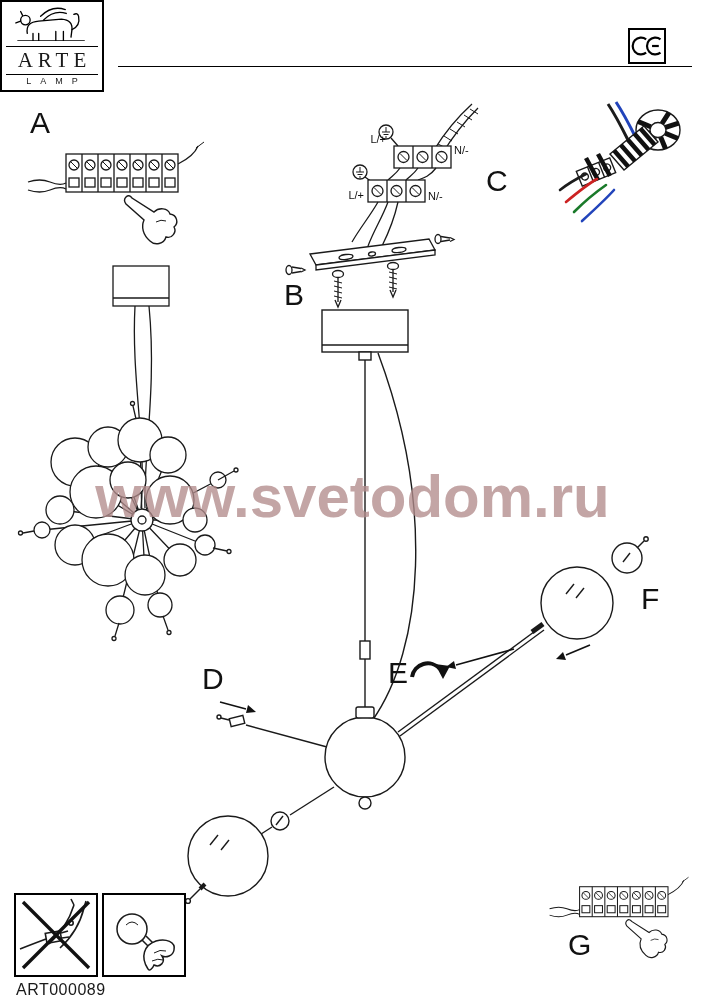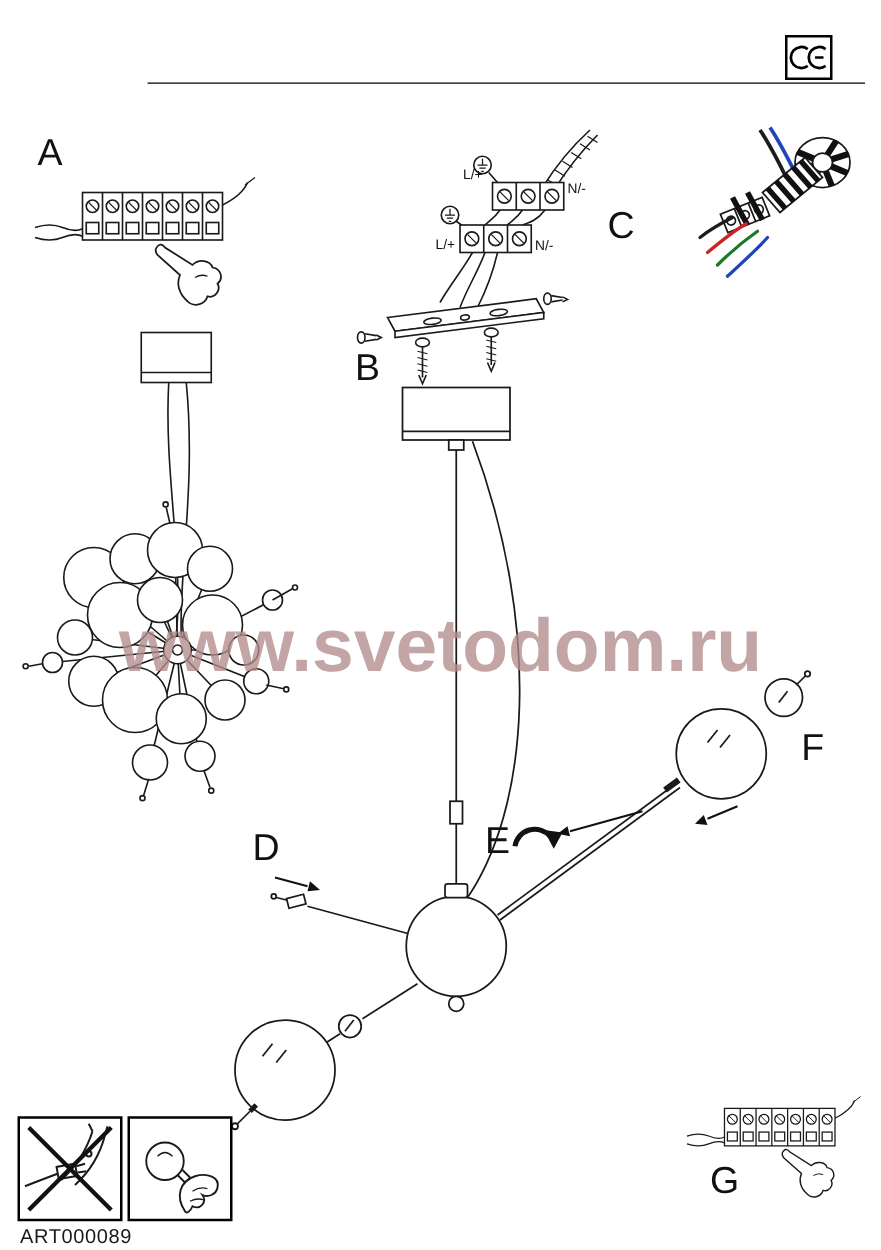--- a/index.html
+++ b/index.html
@@ -30,38 +30,56 @@
     font-size:17px; letter-spacing:0.3px;
   }
   .ce-box {
     position:absolute; left:628px; top:28px; width:38px; height:36px;
     border:2px solid #000; display:flex; align-items:center; justify-content:center;
   }
   .header-rule {
     position:absolute; left:118px; top:66px; width:574px; height:1px; background:#000;
   }
   .watermark {
-    position:absolute; left:0; top:482px; width:705px; text-align:center;
+    position:absolute; left:0; top:462px; width:705px; text-align:center;
     font-size:60px; font-weight:700; line-height:70px; letter-spacing:0px;
     color:rgba(178,140,140,0.78); z-index:50; white-space:nowrap;
   }
   .icon-box {
     position:absolute; width:84px; height:84px; border:2px solid #000; top:893px;
     display:flex; align-items:center; justify-content:center;
   }
   .article-number {
     position:absolute; left:16px; top:981px; font-size:16px; letter-spacing:0.5px;
   }
   svg text { font-family:"Liberation Sans", sans-serif; font-size:11px; fill:#111; stroke:none; }
 </style>
 </head>
 <body>
 
 <div class="page">
 
+  <div class="logo-box">
+    <svg width="92" height="38" viewBox="0 0 96 40">
+      <g fill="none" stroke="#000" stroke-width="1.4" stroke-linecap="round">
+        <path d="M36,14 Q48,2 62,7"></path>
+        <path d="M39,18 Q50,7 63,11"></path>
+        <path d="M22,32 Q20,20 34,19 L58,17 Q70,18 69,28 L68,36"></path>
+        <circle cx="20" cy="18" r="5"></circle>
+        <path d="M17,13 l-2,-4 M15,19 l-5,2"></path>
+        <path d="M28,32 V40 M34,32 V40 M52,30 V40 M60,30 V40"></path>
+        <path d="M69,28 Q78,24 76,14 Q75,10 71,12"></path>
+        <path d="M12,40 H82"></path>
+      </g>
+    </svg>
+    <div class="logo-rule"></div>
+    <div class="brand">ARTE</div>
+    <div class="logo-rule"></div>
+    <div class="brand-sub">LAMP</div>
+  </div>
 
 
   <div class="ce-box">
     <svg width="32" height="26" viewBox="0 0 38 26" role="img" aria-label="CE">
       <g fill="none" stroke="#000" stroke-width="2.6">
         <path d="M18,5 A10,10 0 1 0 18,21"></path>
         <path d="M35,5 A10,10 0 1 0 35,21"></path>
         <path d="M25,13 h8"></path>
       </g>
     </svg>

